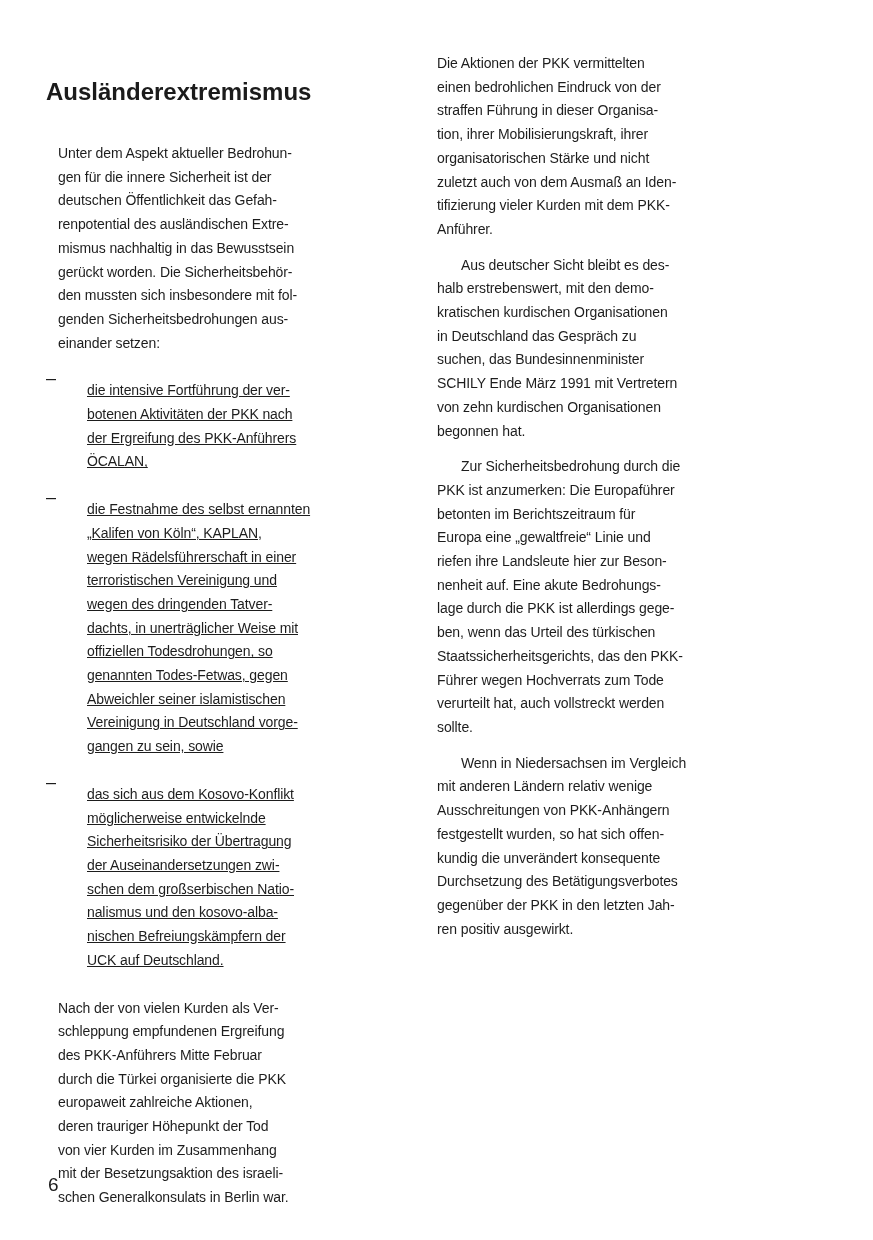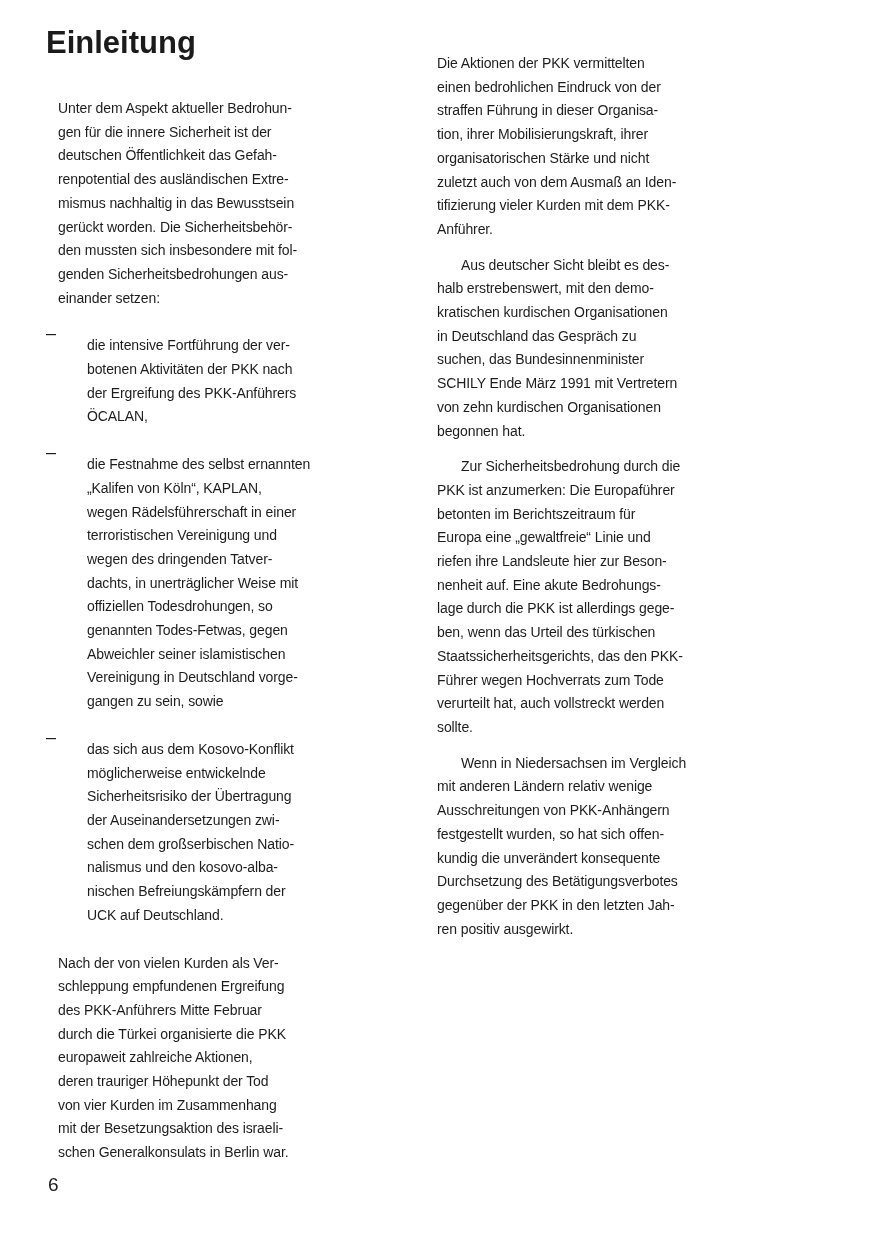--- a/index.html
+++ b/index.html
@@ -58,40 +58,41 @@
     align-items: flex-start;
   }
   .bullet .marker {
     flex: 0 0 29px;
     width: 29px;
     font-size: 18px;
     line-height: 23.7px;
   }
   .bullet .lines {
     flex: 1;
+    text-decoration: underline;
   }
   .indented {
     text-indent: 24px;
   }
   .page-number {
     position: absolute;
     left: 48px;
     top: 1173px;
     font-size: 19px;
     line-height: 23px;
     color: #1d1d1d;
   }
 </style>
 </head>
 <body>
 
 <div class="page">
 
   <div class="col col-left">
-    <h1 class="doc-title">Einleitung</h1>
+    <h2 class="doc-subtitle">Ausländerextremismus</h2>
 
     <p class="lines intro">Unter dem Aspekt aktueller Bedrohun-
 gen für die innere Sicherheit ist der
 deutschen Öffentlichkeit das Gefah-
 renpotential des ausländischen Extre-
 mismus nachhaltig in das Bewusstsein
 gerückt worden. Die Sicherheitsbehör-
 den mussten sich insbesondere mit fol-
 genden Sicherheitsbedrohungen aus-
 einander setzen:</p>

